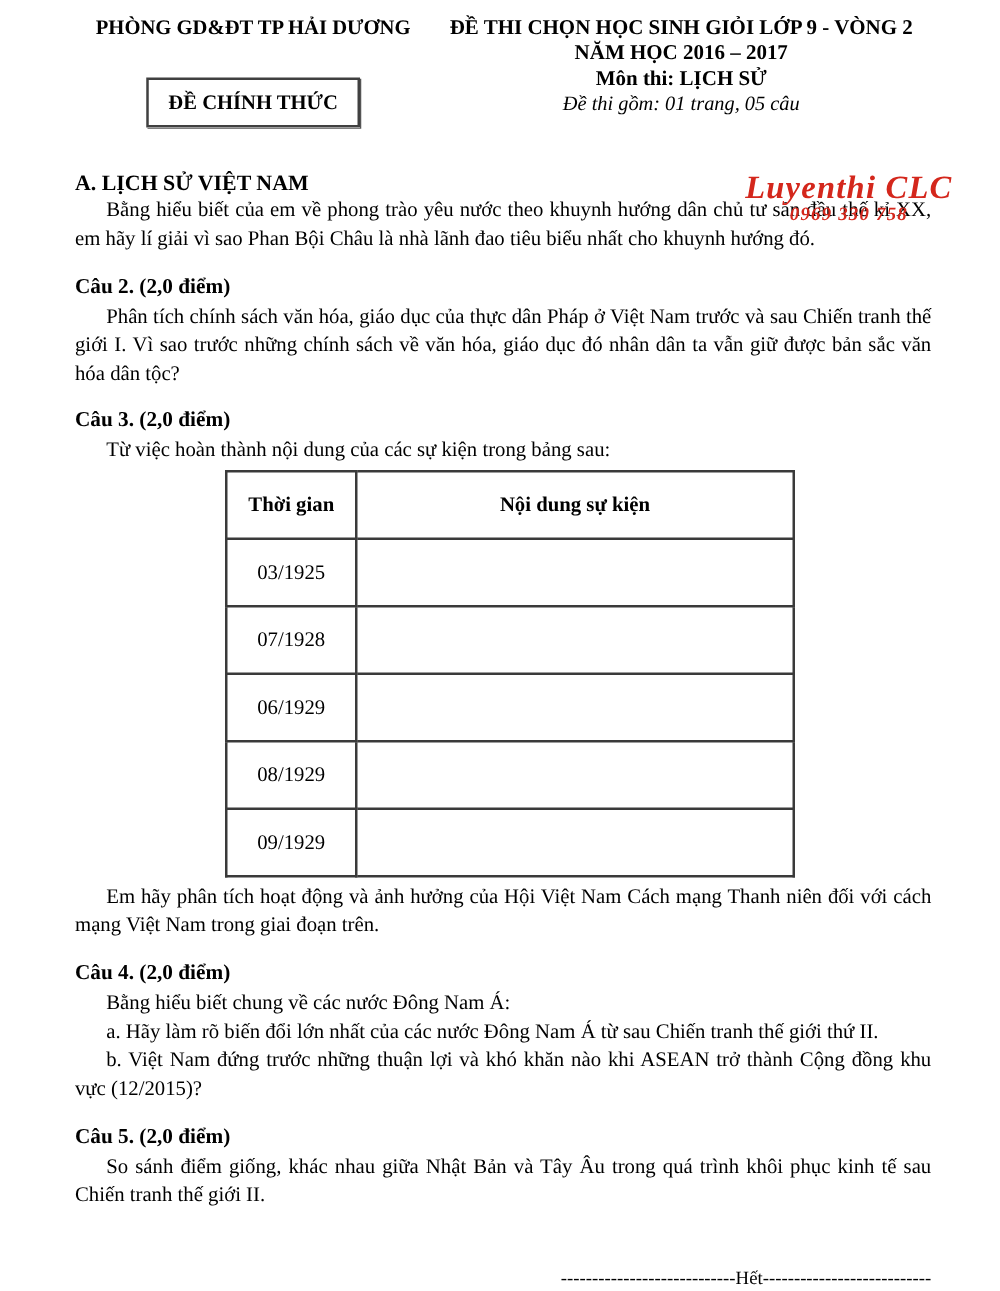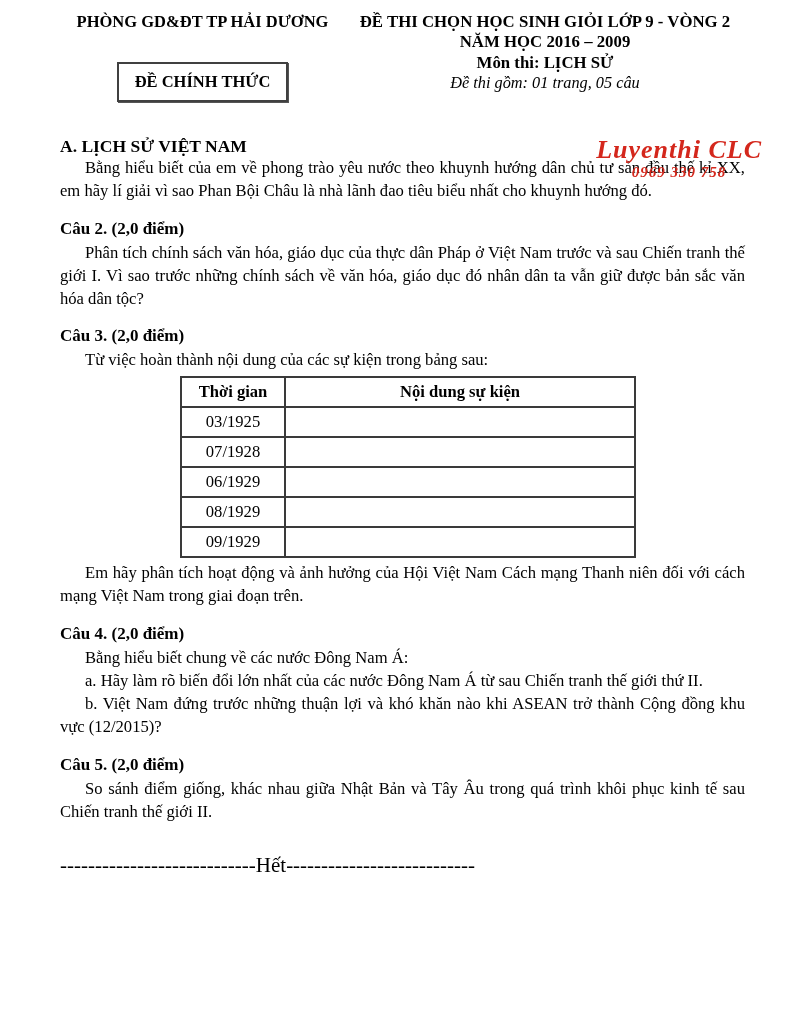--- a/index.html
+++ b/index.html
@@ -56,46 +56,46 @@
   table.event-table {
     border-collapse:collapse;
     margin:4px 0 4px 120px;
     width:456px;
     border:2px solid #2a2a2a;
   }
   table.event-table th, table.event-table td {
     border:2px solid #3a3a3a;
     font-size:16.6px;
     height:22px;
-    padding:4px 4px;
+    padding:16px 4px;
   }
   table.event-table th { font-weight:bold; text-align:center; }
   td.time-cell { width:104px; text-align:center; }
   td.content-cell { }
 
   
   .end-line {
-    text-align:left;
-    font-size:21px;
-    margin-top:30px;
+    text-align:right;
+    font-size:15px;
+    margin-top:48px;
   }
 </style>
 </head>
 <body>
 
 <div class="page">
 
   <div class="header">
     <div class="header-left">
       <div class="org-name">PHÒNG GD&amp;ĐT TP HẢI DƯƠNG</div>
       <div class="official-box">ĐỀ CHÍNH THỨC</div>
     </div>
     <div class="header-right">
       <div class="title-main">ĐỀ THI CHỌN HỌC SINH GIỎI LỚP 9 - VÒNG 2</div>
-      <div class="title-year">NĂM HỌC 2016 – 2009</div>
+      <div class="title-year">NĂM HỌC 2016 – 2017</div>
       <div class="subject-line">Môn thi: LỊCH SỬ</div>
       <div class="note-line">Đề thi gồm: 01 trang, 05 câu</div>
     </div>
   </div>
 
   <div class="brand" style="color: rgb(212, 39, 28);">
     <div class="brand-name">Luyenthi CLC</div>
     <div class="brand-phone">0969 330 758</div>
   </div>
 

